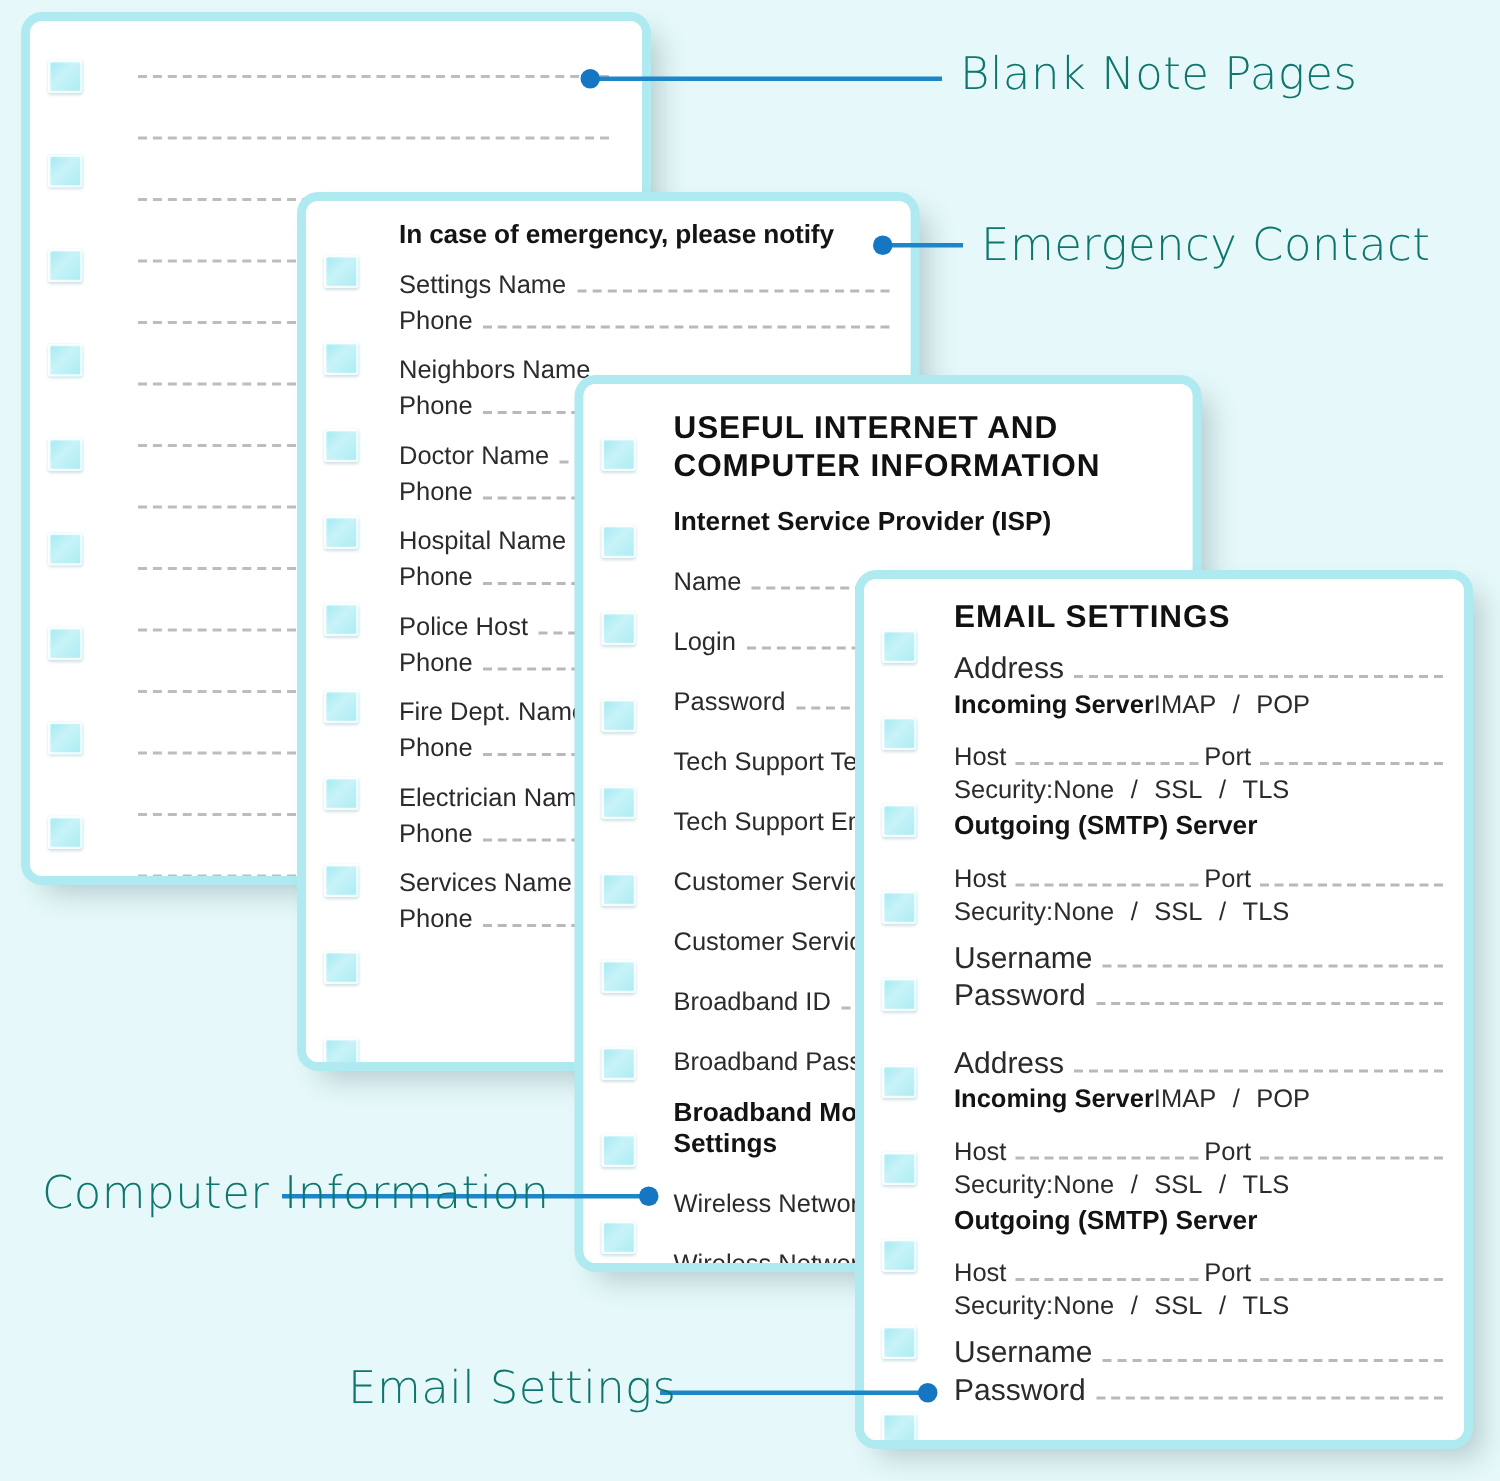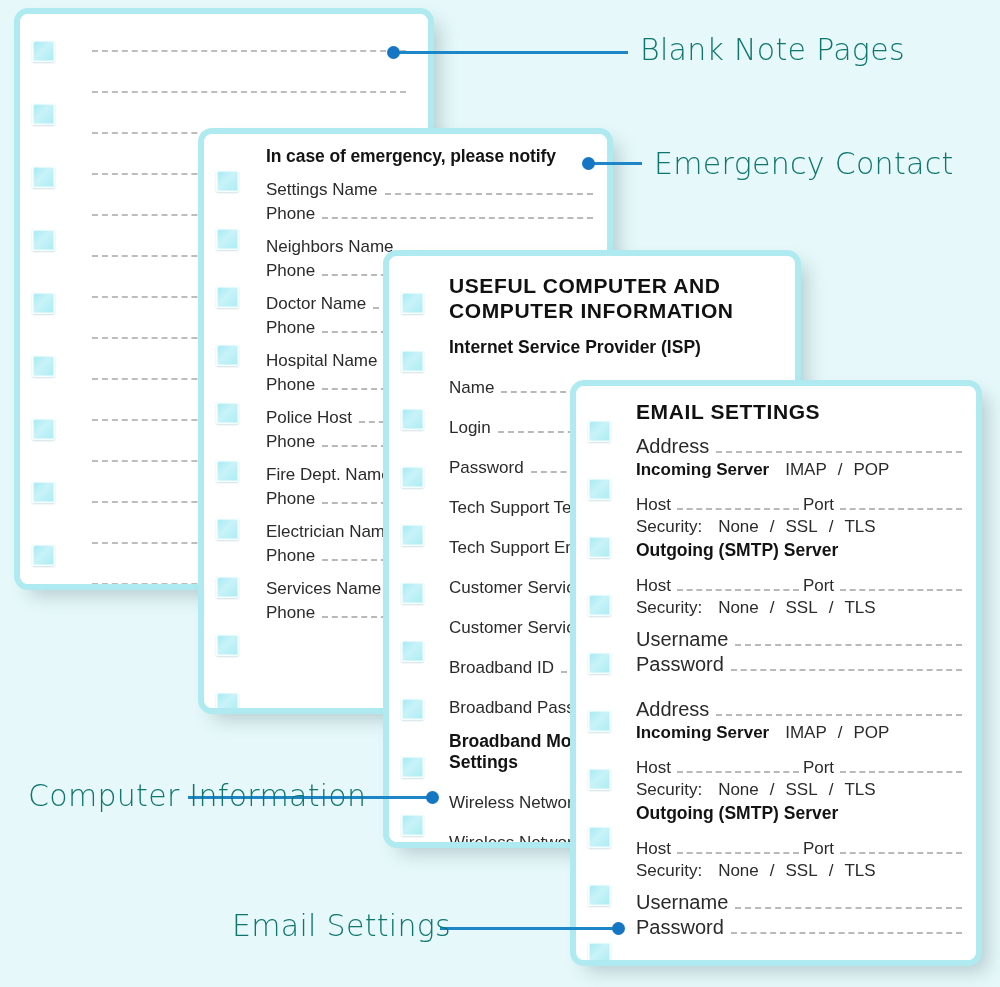--- a/index.html
+++ b/index.html
@@ -133,21 +133,21 @@
   #card-email .content { left: 60px; right: 14px; top: 14px; }
   #card-email .field { font-size: 20px; margin-top: 2px; justify-content: center; }
   .opt-row {
     display: flex;
     align-items: baseline;
     font-size: 17px;
     color: #2b2b2b;
     white-space: nowrap;
     margin-top: 2px;
   }
-  .opt-row .lbl { padding-right: 16px; }
+  .opt-row .lbl { padding-right: 0; }
   .opt-row .sep { padding: 0 11px; color: #2b2b2b; }
   .inline-bold { font-weight: bold; color: #131313; }
   .hostport { display: flex; align-items: baseline; font-size: 17px; color: #2b2b2b; margin-top: 15px; white-space: nowrap; }
   .hostport .lbl { padding-right: 6px; }
   .hostport .lbl2 { padding: 0 6px 0 4px; }
 
   
   .callout-label {
     position: absolute;
     font-family: "DejaVu Sans", sans-serif;
@@ -318,21 +318,21 @@
           <div class="hole" style="top: 210px;"></div>
           <div class="hole" style="top: 268px;"></div>
           <div class="hole" style="top: 326px;"></div>
           <div class="hole" style="top: 384px;"></div>
           <div class="hole" style="top: 442px;"></div>
           <div class="hole" style="top: 500px;"></div>
           <div class="hole" style="top: 558px;"></div>
         </div>
       <div class="content">
         <div class="title-cap">
-          <div>USEFUL  COMPUTER  AND</div>
+          <div>USEFUL  INTERNET  AND</div>
           <div>COMPUTER  INFORMATION</div>
         </div>
         <div id="computer-sections">
             <div class="grp">
               <div class="sub-bold">Internet  Service  Provider (ISP)</div>
               <div class="field">
                 <span class="lbl">Name</span>
                 <span class="rule"></span>
               </div>
               <div class="field">

